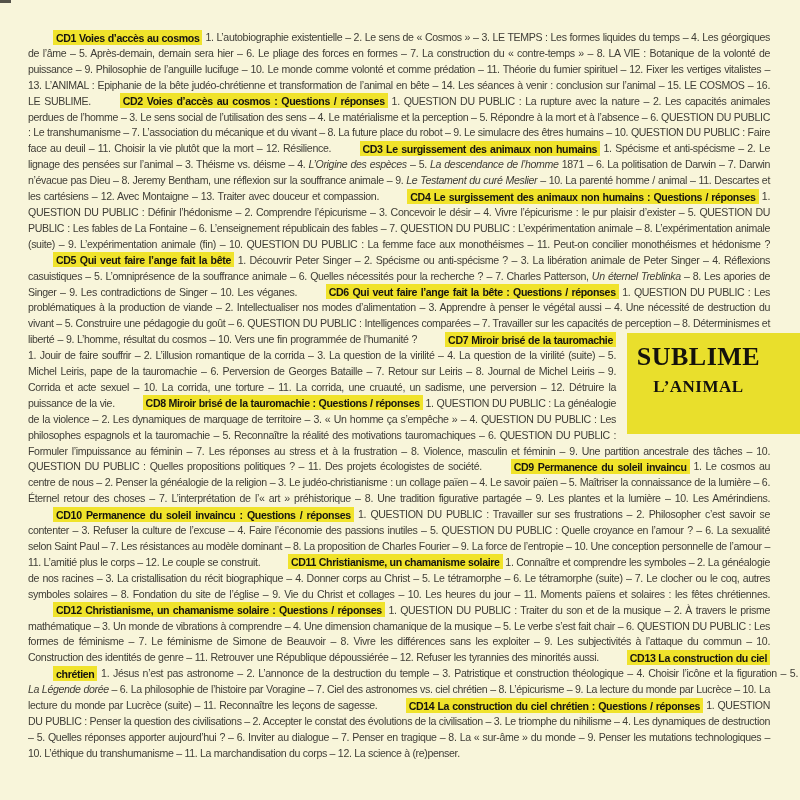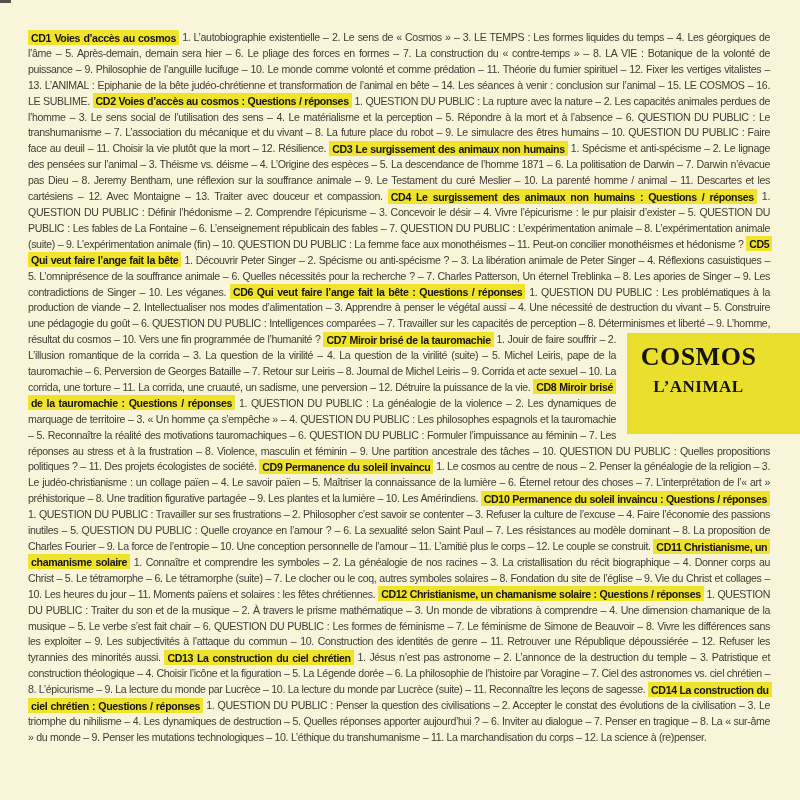--- a/index.html
+++ b/index.html
@@ -31,28 +31,29 @@
     left: 28px;
     right: 30px;
     text-align: justify;
     font-size: 10.6px;
     line-height: 15.9px;
     letter-spacing: -0.35px;
     color: var(--text_color, #3f3d36);
     word-spacing: 0.1px;
   }
   .seg-n { }
-  .seg-i { }
+  .seg-i { font-style: italic; }
   .seg-h {
     background: var(--highlight_bg, #f0e32b);
     color: var(--highlight_text, #161410);
     font-weight: bold;
     padding: 1.5px 3px;
     -webkit-box-decoration-break: clone;
     box-decoration-break: clone;
+    margin-left: 25px;
   }
   .title-box {
     float: right;
     width: 143px;
     height: 101px;
     margin: 1px -30px 4px 11px;
     padding-right: 30px; 
     background: var(--box_bg, #e9df2c);
     text-align: center;
     font-family: "Liberation Serif", serif;
@@ -66,16 +67,16 @@
 </style>
 </head>
 <body>
 
 <div class="cover">
   <div class="corner-mark"></div>
 
   <div class="tracklist" id="tracklist">
     
   <span class="seg-h">CD1 Voies d’accès au cosmos</span><span class="seg-n"> 1. L’autobiographie existentielle – 2. Le sens de « Cosmos » – 3. LE TEMPS : Les formes liquides du temps – 4. Les géorgiques de l’âme – 5. Après-demain, demain sera hier – 6. Le pliage des forces en formes – 7. La construction du « contre-temps » – 8. LA VIE : Botanique de la volonté de puissance – 9. Philosophie de l’anguille lucifuge – 10. Le monde comme volonté et comme prédation – 11. Théorie du fumier spirituel – 12. Fixer les vertiges vitalistes – 13. L’ANIMAL : Epiphanie de la bête judéo-chrétienne et transformation de l’animal en bête – 14. Les séances à venir : conclusion sur l’animal – 15. LE COSMOS – 16. LE SUBLIME. </span><span class="seg-h">CD2 Voies d’accès au cosmos : Questions / réponses</span><span class="seg-n"> 1. QUESTION DU PUBLIC : La rupture avec la nature – 2. Les capacités animales perdues de l’homme – 3. Le sens social de l’utilisation des sens – 4. Le matérialisme et la perception – 5. Répondre à la mort et à l’absence – 6. QUESTION DU PUBLIC : Le transhumanisme – 7. L’association du mécanique et du vivant – 8. La future place du robot – 9. Le simulacre des êtres humains – 10. QUESTION DU PUBLIC : Faire face au deuil – 11. Choisir la vie plutôt que la mort – 12. Résilience. </span><span class="seg-h">CD3 Le surgissement des animaux non humains</span><span class="seg-n"> 1. Spécisme et anti-spécisme – 2. Le lignage des pensées sur l’animal – 3. Théisme vs. déisme – 4. </span><span class="seg-i">L’Origine des espèces</span><span class="seg-n"> – 5. </span><span class="seg-i">La descendance de l’homme</span><span class="seg-n"> 1871 – 6. La politisation de Darwin – 7. Darwin n’évacue pas Dieu – 8. Jeremy Bentham, une réflexion sur la souffrance animale – 9. </span><span class="seg-i">Le Testament du curé Meslier</span><span class="seg-n"> – 10. La parenté homme / animal – 11. Descartes et les cartésiens – 12. Avec Montaigne – 13. Traiter avec douceur et compassion. </span><span class="seg-h">CD4 Le surgissement des animaux non humains : Questions / réponses</span><span class="seg-n"> 1. QUESTION DU PUBLIC : Définir l’hédonisme – 2. Comprendre l’épicurisme – 3. Concevoir le désir – 4. Vivre l’épicurisme : le pur plaisir d’exister – 5. QUESTION DU PUBLIC : Les fables de La Fontaine – 6. L’enseignement républicain des fables – 7. QUESTION DU PUBLIC : L’expérimentation animale – 8. L’expérimentation animale (suite) – 9. L’expérimentation animale (fin) – 10. QUESTION DU PUBLIC : La femme face aux monothéismes – 11. Peut-on concilier monothéismes et hédonisme ? </span><span class="seg-h">CD5 Qui veut faire l’ange fait la bête</span><span class="seg-n"> 1. Découvrir Peter Singer – 2. Spécisme ou anti-spécisme ? – 3. La libération animale de Peter Singer – 4. Réflexions casuistiques – 5. L’omniprésence de la souffrance animale – 6. Quelles nécessités pour la recherche ? – 7. Charles Patterson, </span><span class="seg-i">Un éternel Treblinka</span><span class="seg-n"> – 8. Les apories de Singer – 9. Les contradictions de Singer – 10. Les véganes. </span><span class="seg-h">CD6 Qui veut faire l’ange fait la bête : Questions / réponses</span><span class="seg-n"> 1. QUESTION DU PUBLIC : Les problématiques à la production de viande – 2. Intellectualiser nos modes d’alimentation – 3. Apprendre à penser le végétal aussi – 4. Une nécessité de destruction du vivant – 5. Construire une pédagogie du goût – 6. QUESTION DU PUBLIC : Intelligences comparées – 7. Travailler sur les capacités de perception – 8. Déterminismes et liberté – 9. L’homme, résultat du cosmos – 10. Vers une fin programmée de l’humanité ? </span><div class="title-box" id="album-title-box">
-      <div class="t1">COSMOS</div>
+      <div class="t1">SUBLIME</div>
       <div class="t2">L’ANIMAL</div>
     </div><span class="seg-h">CD7 Miroir brisé de la tauromachie</span><span class="seg-n"> 1. Jouir de faire souffrir – 2. L’illusion romantique de la corrida – 3. La question de la virilité – 4. La question de la virilité (suite) – 5. Michel Leiris, pape de la tauromachie – 6. Perversion de Georges Bataille – 7. Retour sur Leiris – 8. Journal de Michel Leiris – 9. Corrida et acte sexuel – 10. La corrida, une torture – 11. La corrida, une cruauté, un sadisme, une perversion – 12. Détruire la puissance de la vie. </span><span class="seg-h">CD8 Miroir brisé de la tauromachie : Questions / réponses</span><span class="seg-n"> 1. QUESTION DU PUBLIC : La généalogie de la violence – 2. Les dynamiques de marquage de territoire – 3. « Un homme ça s’empêche » – 4. QUESTION DU PUBLIC : Les philosophes espagnols et la tauromachie – 5. Reconnaître la réalité des motivations tauromachiques – 6. QUESTION DU PUBLIC : Formuler l’impuissance au féminin – 7. Les réponses au stress et à la frustration – 8. Violence, masculin et féminin – 9. Une partition ancestrale des tâches – 10. QUESTION DU PUBLIC : Quelles propositions politiques ? – 11. Des projets écologistes de société. </span><span class="seg-h">CD9 Permanence du soleil invaincu</span><span class="seg-n"> 1. Le cosmos au centre de nous – 2. Penser la généalogie de la religion – 3. Le judéo-christianisme : un collage païen – 4. Le savoir païen – 5. Maîtriser la connaissance de la lumière – 6. Éternel retour des choses – 7. L’interprétation de l’« art » préhistorique – 8. Une tradition figurative partagée – 9. Les plantes et la lumière – 10. Les Amérindiens. </span><span class="seg-h">CD10 Permanence du soleil invaincu : Questions / réponses</span><span class="seg-n"> 1. QUESTION DU PUBLIC : Travailler sur ses frustrations – 2. Philosopher c’est savoir se contenter – 3. Refuser la culture de l’excuse – 4. Faire l’économie des passions inutiles – 5. QUESTION DU PUBLIC : Quelle croyance en l’amour ? – 6. La sexualité selon Saint Paul – 7. Les résistances au modèle dominant – 8. La proposition de Charles Fourier – 9. La force de l’entropie – 10. Une conception personnelle de l’amour – 11. L’amitié plus le corps – 12. Le couple se construit. </span><span class="seg-h">CD11 Christianisme, un chamanisme solaire</span><span class="seg-n"> 1. Connaître et comprendre les symboles – 2. La généalogie de nos racines – 3. La cristallisation du récit biographique – 4. Donner corps au Christ – 5. Le tétramorphe – 6. Le tétramorphe (suite) – 7. Le clocher ou le coq, autres symboles solaires – 8. Fondation du site de l’église – 9. Vie du Christ et collages – 10. Les heures du jour – 11. Moments païens et solaires : les fêtes chrétiennes. </span><span class="seg-h">CD12 Christianisme, un chamanisme solaire : Questions / réponses</span><span class="seg-n"> 1. QUESTION DU PUBLIC : Traiter du son et de la musique – 2. À travers le prisme mathématique – 3. Un monde de vibrations à comprendre – 4. Une dimension chamanique de la musique – 5. Le verbe s’est fait chair – 6. QUESTION DU PUBLIC : Les formes de féminisme – 7. Le féminisme de Simone de Beauvoir – 8. Vivre les différences sans les exploiter – 9. Les subjectivités à l’attaque du commun – 10. Construction des identités de genre – 11. Retrouver une République dépoussiérée – 12. Refuser les tyrannies des minorités aussi. </span><span class="seg-h">CD13 La construction du ciel chrétien</span><span class="seg-n"> 1. Jésus n’est pas astronome – 2. L’annonce de la destruction du temple – 3. Patristique et construction théologique – 4. Choisir l’icône et la figuration – 5. </span><span class="seg-i">La Légende dorée</span><span class="seg-n"> – 6. La philosophie de l’histoire par Voragine – 7. Ciel des astronomes vs. ciel chrétien – 8. L’épicurisme – 9. La lecture du monde par Lucrèce – 10. La lecture du monde par Lucrèce (suite) – 11. Reconnaître les leçons de sagesse. </span><span class="seg-h">CD14 La construction du ciel chrétien : Questions / réponses</span><span class="seg-n"> 1. QUESTION DU PUBLIC : Penser la question des civilisations – 2. Accepter le constat des évolutions de la civilisation – 3. Le triomphe du nihilisme – 4. Les dynamiques de destruction – 5. Quelles réponses apporter aujourd’hui ? – 6. Inviter au dialogue – 7. Penser en tragique – 8. La « sur-âme » du monde – 9. Penser les mutations technologiques – 10. L’éthique du transhumanisme – 11. La marchandisation du corps – 12. La science à (re)penser.</span></div>
 </div>
 
 </body></html>

